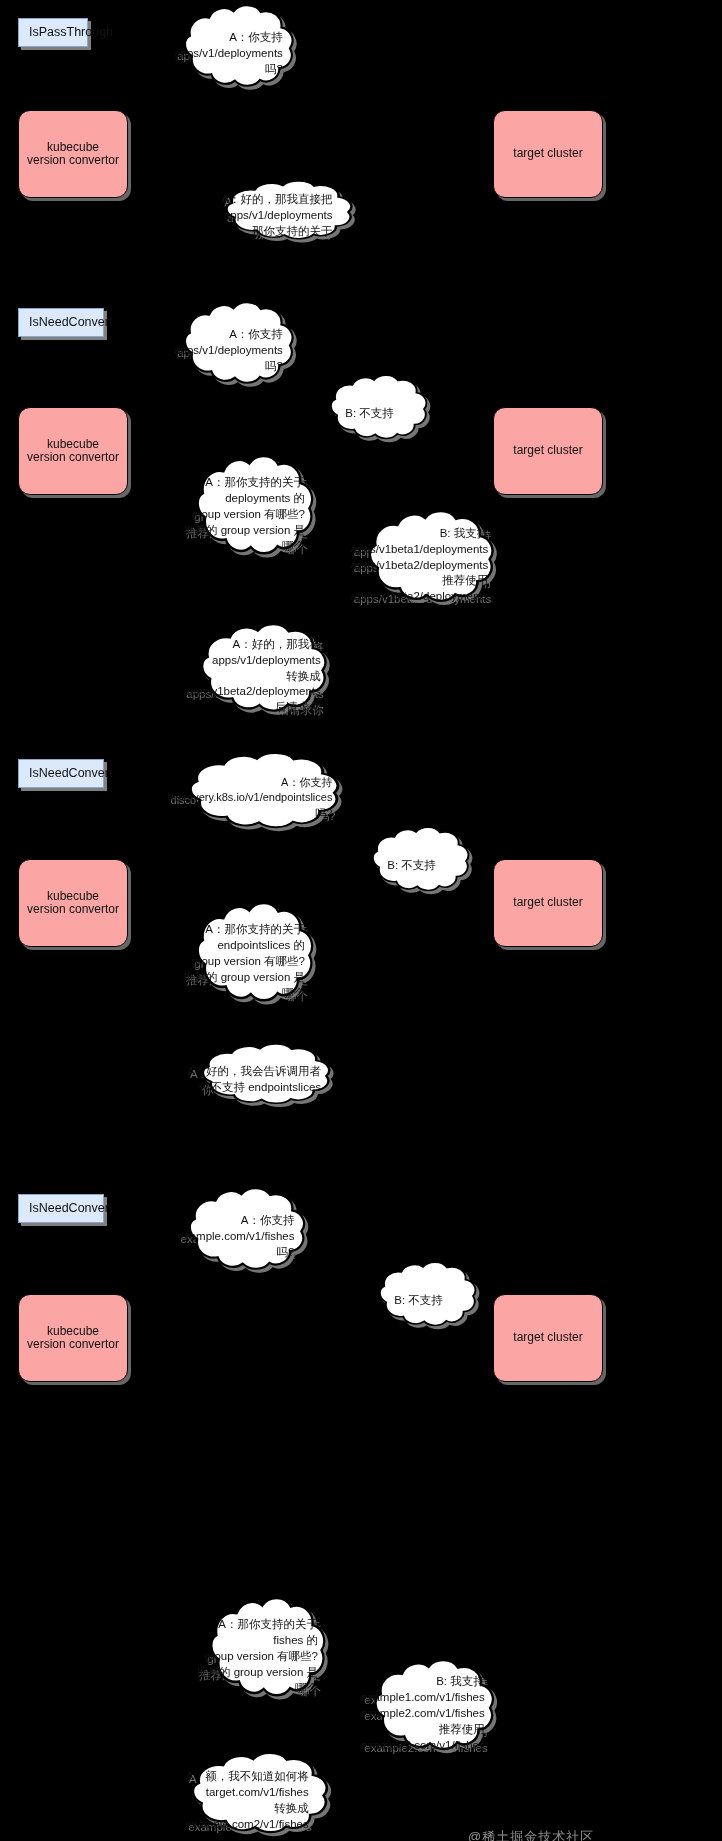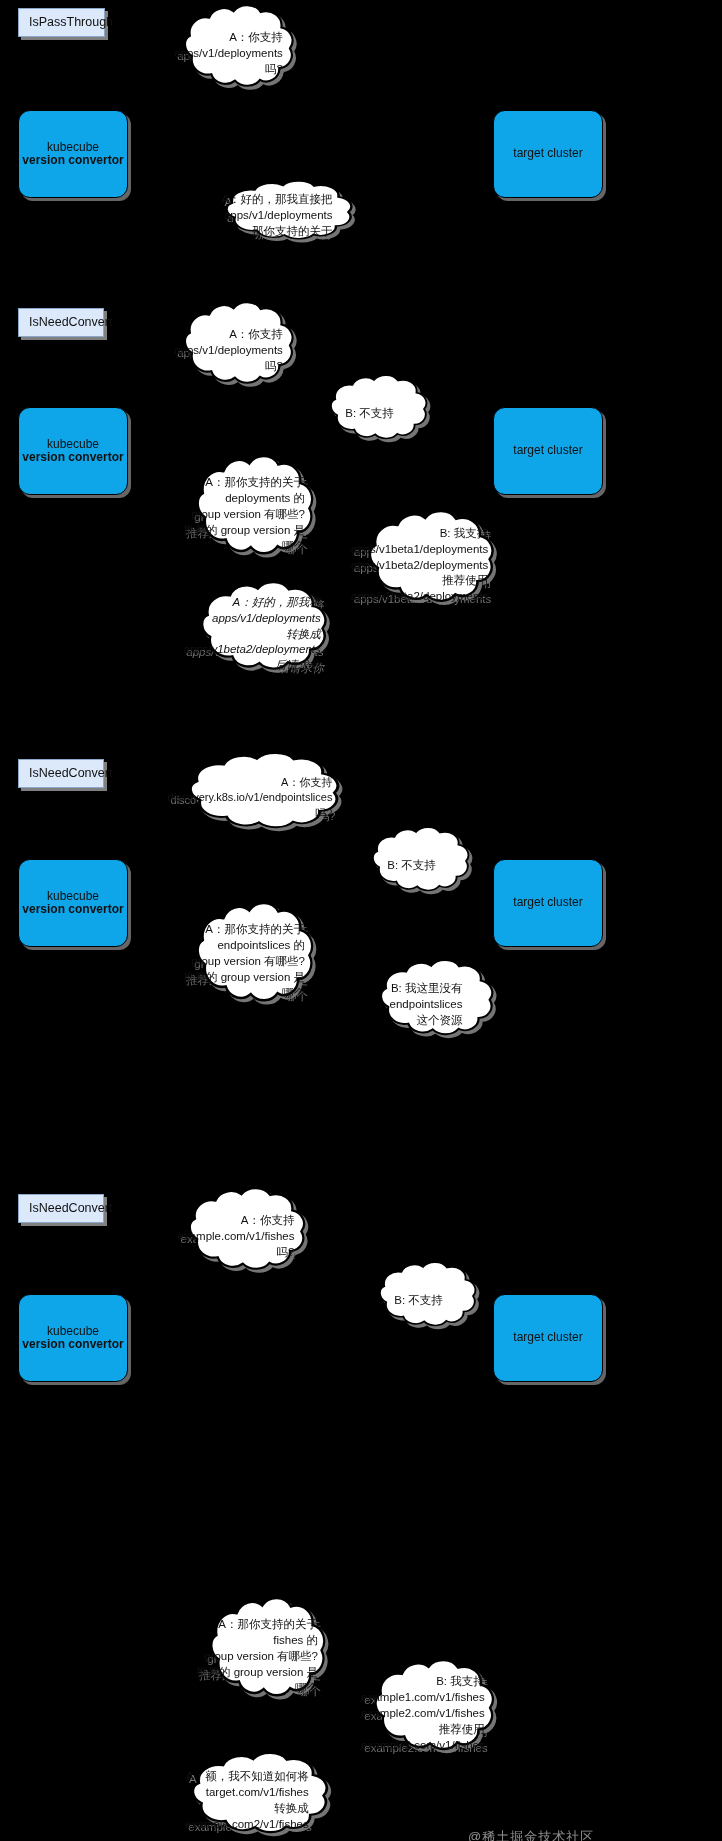--- a/index.html
+++ b/index.html
@@ -20,35 +20,35 @@
     font-size:12.5px;
     line-height:1;
     padding:7px 10px;
     white-space:nowrap;
     box-sizing:border-box;
   }
 
   
   .box{
     position:absolute;
-    background:#0ea5e9;
+    background:#fca5a5;
     border:1.6px solid #000;
     border-radius:12px;
     box-shadow:3px 3px 0 rgba(120,120,120,.85);
     display:flex;
     flex-direction:column;
     align-items:center;
     justify-content:center;
     box-sizing:border-box;
     font-size:12px;
     color:#111;
     text-align:center;
   }
   .box .ln{display:block;line-height:1.1;}
-  .box .ln + .ln{font-weight:bold;}
+  .box .ln + .ln{}
 
   
   .cloud{
     position:absolute;
     box-sizing:border-box;
     display:flex;align-items:center;justify-content:center;
     text-align:right;
     font-size:11.5px;
     line-height:1.38;
     color:#111;
@@ -66,21 +66,21 @@
     white-space:nowrap;
     text-shadow:0 0 2px rgba(0,0,0,.8);
     margin-top:28px;
   }
 </style>
 </head>
 <body>
 
 <div class="stage">
 
-  <div class="chip" style="left:18px;top:8px;width:87px;">IsPassThrough</div>
+  <div class="chip" style="left:18px;top:18px;width:70px;">IsPassThrough</div>
 
   <div class="box" style="left:18px;top:110px;width:110px;height:88px;">
     <span class="ln">kubecube</span>
     <span class="ln">version convertor</span>
   </div>
 
   <div class="box" style="left:493px;top:110px;width:110px;height:88px;">
     <span class="ln">target cluster</span>
   </div>
 
@@ -157,21 +157,21 @@
           <path fill="#fff" stroke="#000" stroke-width="3" d="M46 44c-3-17 12-29 27-26 5-13 23-18 34-9 9-12 30-12 38 1 16-5 31 7 29 22 14 3 20 19 12 30 7 12-1 28-15 28 1 14-15 24-27 17-8 11-26 11-35 1-11 9-29 4-33-9-16 3-30-10-27-26-12-7-13-24-3-29z"></path>
         </svg>
       </span>
     <span class="txt">B: 我支持
 apps/v1beta1/deployments
 apps/v1beta2/deployments
 推荐使用
 apps/v1beta2/deployments</span>
   </div>
 
-  <div class="cloud" style="left:170px;top:582px;width:164px;height:105px;font-style:italic;">
+  <div class="cloud" style="left:170px;top:624px;width:164px;height:105px;">
     <span class="svgwrap">
         <svg viewBox="0 0 200 140" preserveAspectRatio="none">
           <path fill="#fff" stroke="#000" stroke-width="3" d="M46 44c-3-17 12-29 27-26 5-13 23-18 34-9 9-12 30-12 38 1 16-5 31 7 29 22 14 3 20 19 12 30 7 12-1 28-15 28 1 14-15 24-27 17-8 11-26 11-35 1-11 9-29 4-33-9-16 3-30-10-27-26-12-7-13-24-3-29z"></path>
         </svg>
       </span>
     <span class="txt">A：好的，那我将
 apps/v1/deployments
 转换成
 apps/v1beta2/deployments
 后请求你</span>
@@ -214,31 +214,30 @@
           <path fill="#fff" stroke="#000" stroke-width="3" d="M46 44c-3-17 12-29 27-26 5-13 23-18 34-9 9-12 30-12 38 1 16-5 31 7 29 22 14 3 20 19 12 30 7 12-1 28-15 28 1 14-15 24-27 17-8 11-26 11-35 1-11 9-29 4-33-9-16 3-30-10-27-26-12-7-13-24-3-29z"></path>
         </svg>
       </span>
     <span class="txt">A：那你支持的关于
 endpointslices 的
 group version 有哪些?
 推荐的 group version 是
 哪个</span>
   </div>
 
-  <div class="cloud" style="left:352px;top:960px;width:148px;height:90px;">
-    <span class="svgwrap">
-        <svg viewBox="0 0 200 140" preserveAspectRatio="none">
-          <path fill="#fff" stroke="#000" stroke-width="3" d="M46 44c-3-17 12-29 27-26 5-13 23-18 34-9 9-12 30-12 38 1 16-5 31 7 29 22 14 3 20 19 12 30 7 12-1 28-15 28 1 14-15 24-27 17-8 11-26 11-35 1-11 9-29 4-33-9-16 3-30-10-27-26-12-7-13-24-3-29z"></path>
-        </svg>
-      </span>
-    <span class="txt">B: 我这里没有
-endpointslices
-这个资源</span>
-  </div>
-
+
+  <div class="cloud" style="left:170px;top:1044px;width:168px;height:72px;">
+    <span class="svgwrap">
+        <svg viewBox="0 0 200 140" preserveAspectRatio="none">
+          <path fill="#fff" stroke="#000" stroke-width="3" d="M46 44c-3-17 12-29 27-26 5-13 23-18 34-9 9-12 30-12 38 1 16-5 31 7 29 22 14 3 20 19 12 30 7 12-1 28-15 28 1 14-15 24-27 17-8 11-26 11-35 1-11 9-29 4-33-9-16 3-30-10-27-26-12-7-13-24-3-29z"></path>
+        </svg>
+      </span>
+    <span class="txt">A：好的，我会告诉调用者
+你不支持 endpointslices</span>
+  </div>
 
   <div class="chip" style="left:18px;top:1194px;width:86px;">IsNeedConvert</div>
 
   <div class="box" style="left:18px;top:1294px;width:110px;height:88px;">
     <span class="ln">kubecube</span>
     <span class="ln">version convertor</span>
   </div>
 
   <div class="box" style="left:493px;top:1294px;width:110px;height:88px;">
     <span class="ln">target cluster</span>

